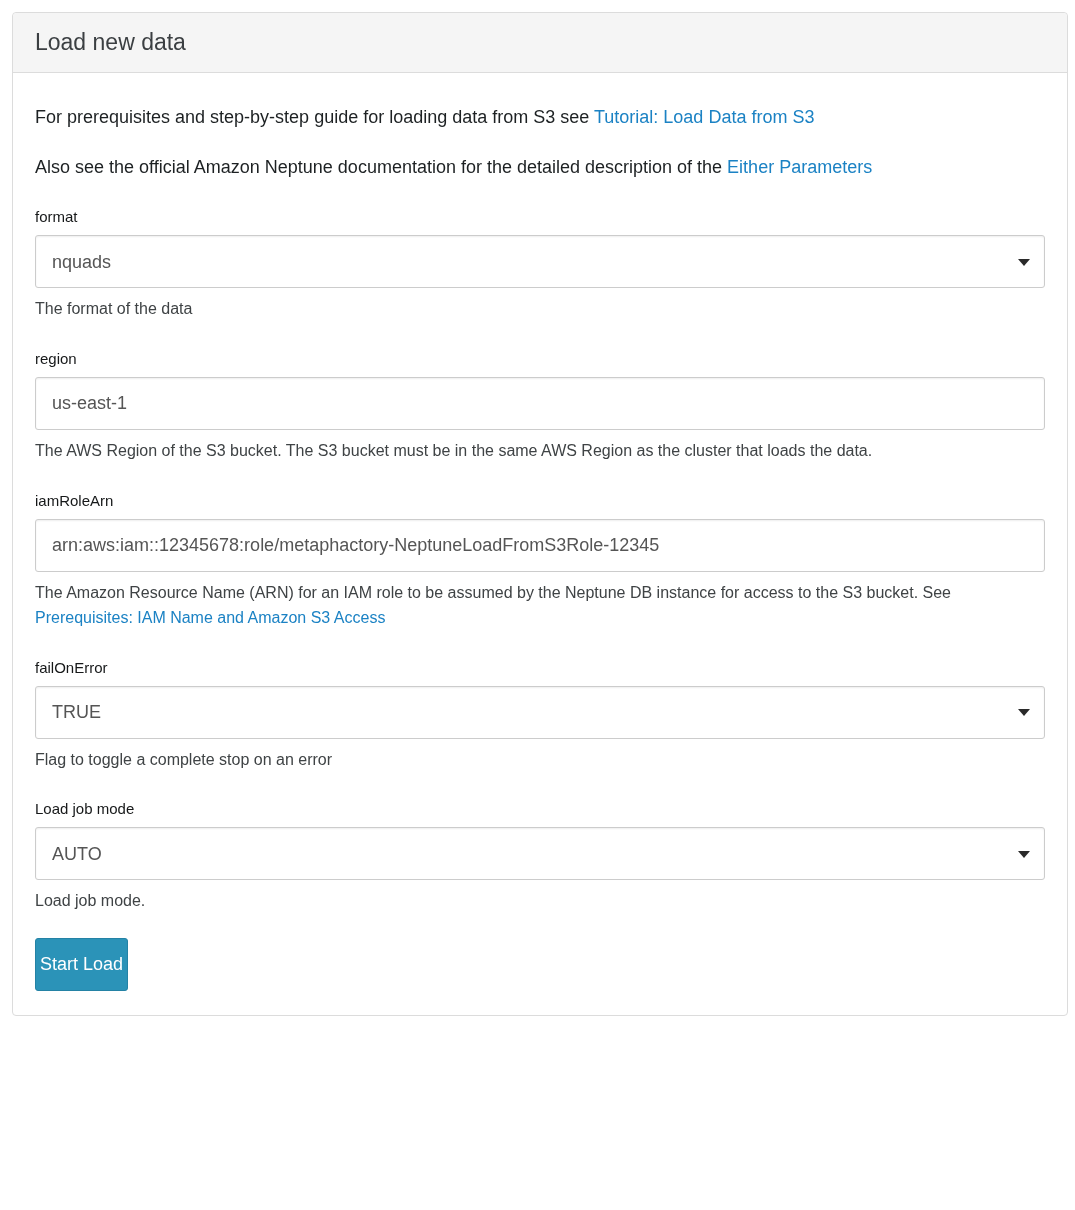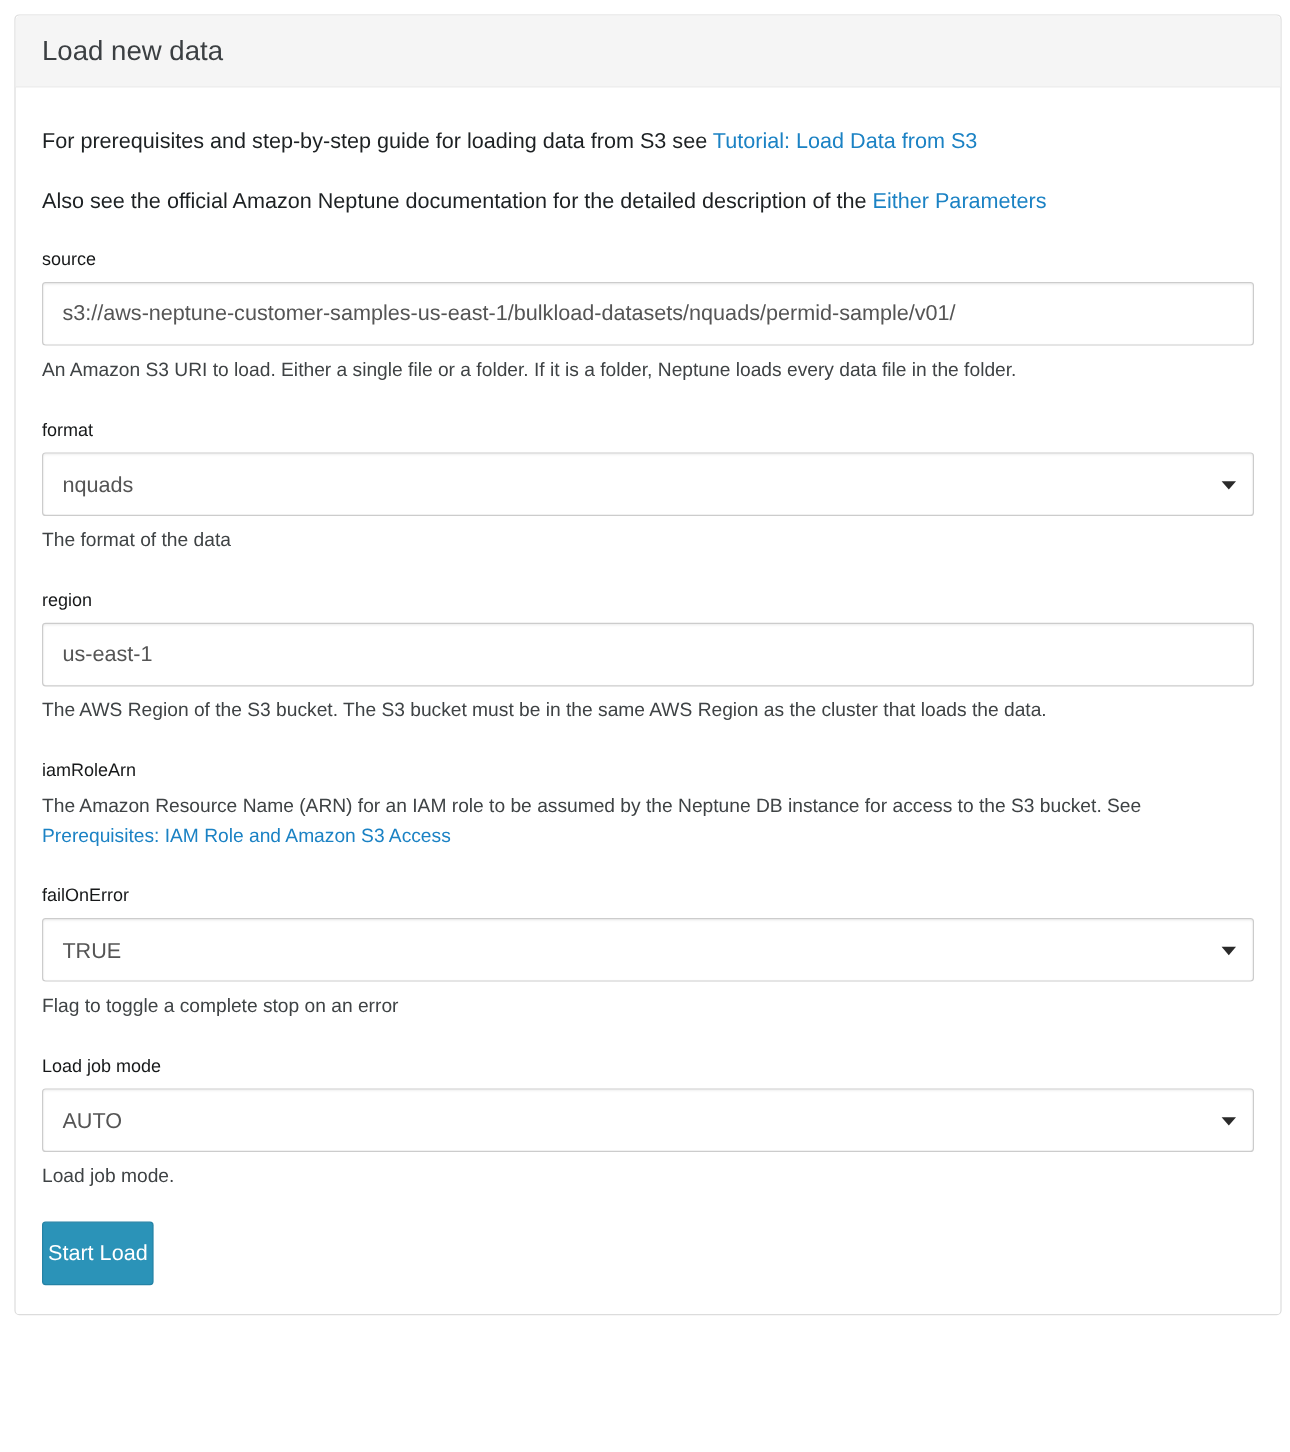--- a/index.html
+++ b/index.html
@@ -108,25 +108,20 @@
     <span>Load new data</span>
   </div>
 
   <div class="panel-body">
 
     <p class="intro"><span>For prerequisites and step-by-step guide for loading data from S3 see </span><a class="link">Tutorial: Load Data from S3</a></p>
 
     <p class="intro"><span>Also see the official Amazon Neptune documentation for the detailed description of the </span><a class="link">Either Parameters</a></p>
 
     
-    <div class="form-group">
-      <label class="control-label">source</label>
-      <input class="form-control" type="text" value="s3://aws-neptune-customer-samples-us-east-1/bulkload-datasets/nquads/permid-sample/v01/" style="">
-      <div class="help-block">An Amazon S3 URI to load. Either a single file or a folder. If it is a folder, Neptune loads every data file in the folder.</div>
-    </div>
 
     
     <div class="form-group">
       <label class="control-label">format</label>
       <div class="select-wrap">
         <select class="form-control">
           <option>nquads</option>
         </select>
         <span class="caret-icon"></span>
       </div>
@@ -136,21 +131,22 @@
     
     <div class="form-group">
       <label class="control-label">region</label>
       <input class="form-control" type="text" value="us-east-1" style="">
       <div class="help-block">The AWS Region of the S3 bucket. The S3 bucket must be in the same AWS Region as the cluster that loads the data.</div>
     </div>
 
     
     <div class="form-group">
       <label class="control-label">iamRoleArn</label>
-      <div class="help-block"><span>The Amazon Resource Name (ARN) for an IAM role to be assumed by the Neptune DB instance for access to the S3 bucket. See </span><a class="link">Prerequisites: IAM Role and Amazon S3 Access</a></div>
+      <input class="form-control" type="text" value="arn:aws:iam::12345678:role/metaphactory-NeptuneLoadFromS3Role-12345" style="">
+      <div class="help-block"><span>The Amazon Resource Name (ARN) for an IAM role to be assumed by the Neptune DB instance for access to the S3 bucket. See </span><a class="link">Prerequisites: IAM Name and Amazon S3 Access</a></div>
     </div>
 
     
     <div class="form-group">
       <label class="control-label">failOnError</label>
       <div class="select-wrap">
         <select class="form-control">
           <option>TRUE</option>
         </select>
         <span class="caret-icon"></span>

